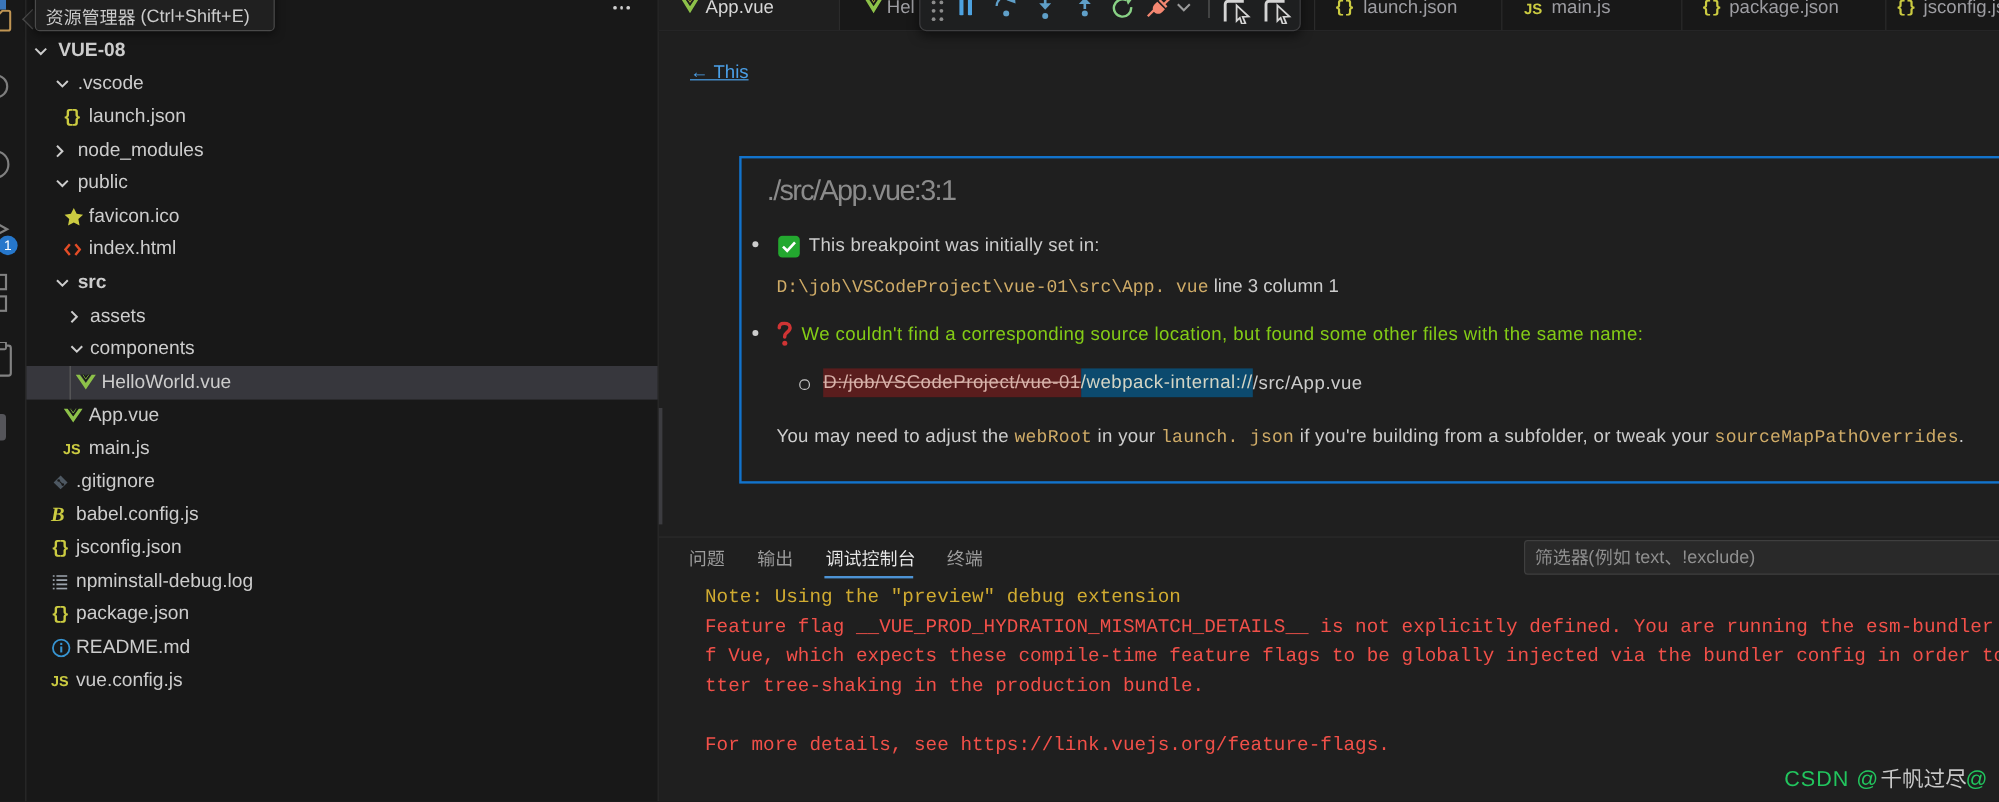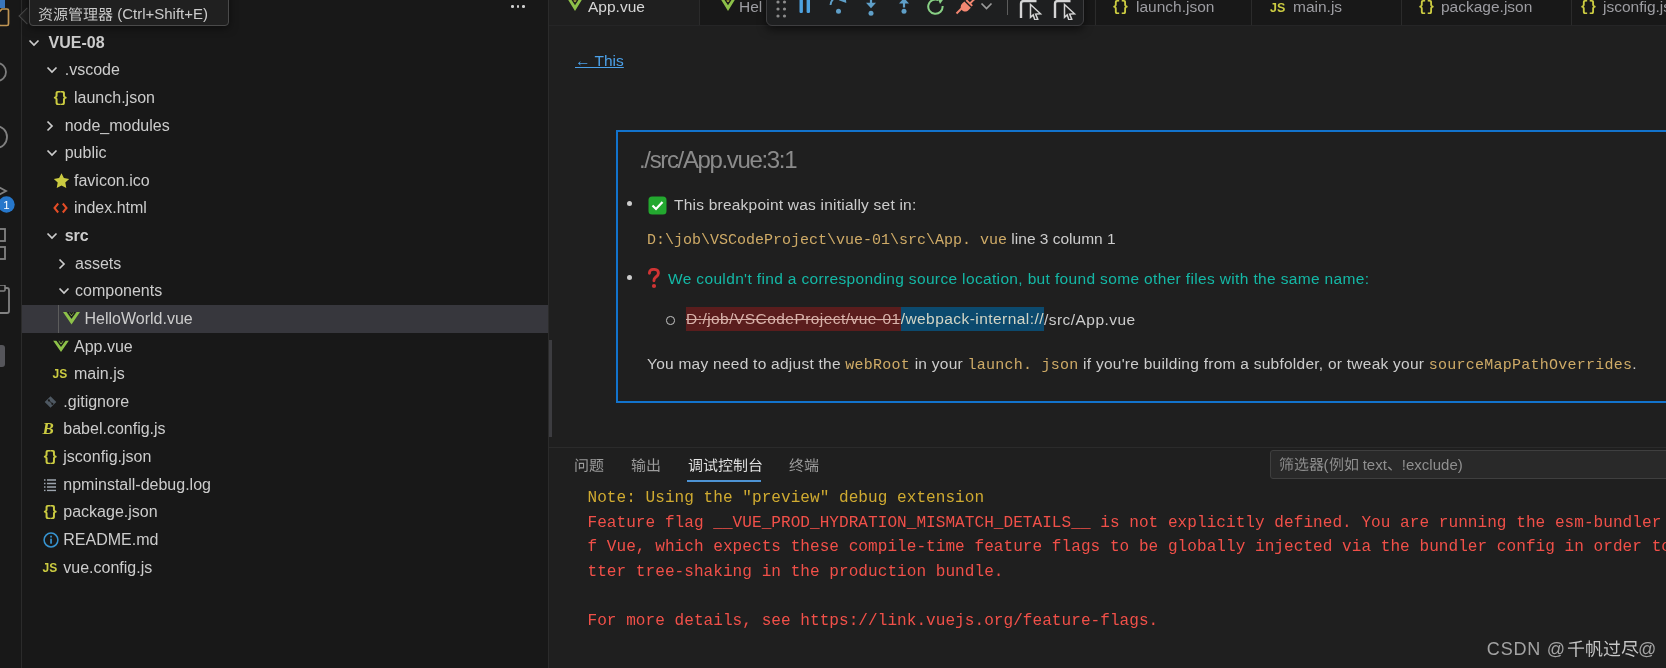--- a/index.html
+++ b/index.html
@@ -268,31 +268,31 @@
       <rect x="0.5" y="0.5" width="18" height="18" rx="3.5" fill="#23a82f"></rect>
       <path d="M4.5 9.5 L8 13 L14.5 6" stroke="#ffffff" stroke-width="2.2" fill="none"></path>
     </svg>
   <div class="abs" style="left:674px;top:196px;font-size:15.5px;letter-spacing:0.22px;color:#cccccc;">This breakpoint was initially set in:</div>
   <div class="abs" style="left:647px;top:230px;font-size:15.5px;color:#cccccc;white-space:pre;"><span class="mono" style="font-size:15px;color:#cfab67;">D:\job\VSCodeProject\vue-01\src\App. vue</span> line 3 column 1</div>
   <div class="abs" style="left:627px;top:275px;width:5px;height:5px;border-radius:50%;background:#cccccc;"></div>
   <svg class="abs" style="left:647px;top:268px;" width="14" height="21" viewBox="0 0 14 21">
       <path d="M2.4 5.2 C2.4 2.2 4.4 1.4 6.7 1.4 C9.6 1.4 11.4 3 11.4 5.2 C11.4 7.4 9.8 8.3 8.4 9.4 C7.2 10.3 6.9 11.2 6.9 12.8" stroke="#d03434" stroke-width="2.9" fill="none" stroke-linecap="round"></path>
       <circle cx="7" cy="18" r="2.1" fill="#d03434"></circle>
     </svg>
-  <div class="abs" style="left:668px;top:270px;font-size:15.5px;letter-spacing:0.35px;color:#14b8a6;">We couldn't find a corresponding source location, but found some other files with the same name:</div>
+  <div class="abs" style="left:668px;top:270px;font-size:15.5px;letter-spacing:0.35px;color:#84cc16;">We couldn't find a corresponding source location, but found some other files with the same name:</div>
   <div class="abs" style="left:666px;top:316px;width:6.5px;height:6.5px;border-radius:50%;border:1.5px solid #c5c5c5;box-sizing:content-box;"></div>
   <div class="abs" style="left:686px;top:307.5px;font-size:15.5px;letter-spacing:0.45px;color:#cccccc;white-space:pre;line-height:24px;"><span style="background:#5a1d1d;color:#d8b2aa;text-decoration:line-through;padding:3.2px 0;">D:/job/VSCodeProject/vue-01</span><span style="background:#0c4a6e;color:#d3d5c5;padding:3.2px 0;">/webpack-internal://</span>/src/App.vue</div>
   <div class="abs" style="left:647px;top:354.5px;font-size:15.5px;letter-spacing:0.25px;color:#cccccc;white-space:pre;">You may need to adjust the <span class="mono" style="font-size:15px;color:#cfab67;">webRoot</span> in your <span class="mono" style="font-size:15px;color:#cfab67;">launch. json</span> if you're building from a subfolder, or tweak your <span class="mono" style="font-size:15px;color:#cfab67;">sourceMapPathOverrides</span>.</div>
   <div class="abs" style="left:549px;top:340px;width:3px;height:97px;background:#3c3c40;"></div>
 
   <div class="abs" style="left:687px;top:479.5px;width:74px;height:2px;background:#4d93d4;"></div>
   <div class="abs" style="left:1270px;top:449.5px;width:404px;height:29px;background:#292929;border:1px solid #3f3f3f;border-radius:3px;box-sizing:border-box;"></div>
   <div class="abs" style="left:1278.5px;top:456px;font-size:15px;color:#8f8f8f;white-space:pre;"><i id="sp2" style="display:inline-block;width:45px;height:2px;"></i>(<i id="sp3" style="display:inline-block;width:30px;height:2px;"></i> text<i id="sp4" style="display:inline-block;width:15px;height:2px;"></i>!exclude)</div>
   <div class="abs mono" id="console" style="left:587.5px;top:486px;width:1078.5px;font-size:16.07px;letter-spacing:0.035px;line-height:24.63px;white-space:pre;overflow:hidden;"><div style="color:#d0ab31;">Note: Using the "preview" debug extension</div><div style="color:#f15049;">Feature flag __VUE_PROD_HYDRATION_MISMATCH_DETAILS__ is not explicitly defined. You are running the esm-bundler build o</div><div style="color:#f15049;">f Vue, which expects these compile-time feature flags to be globally injected via the bundler config in order to get be</div><div style="color:#f15049;">tter tree-shaking in the production bundle.</div><div>&nbsp;</div><div style="color:#f15049;">For more details, see https://link.vuejs.org/feature-flags.</div></div>
-  <div class="abs" style="right:9px;top:638.5px;font-size:18px;letter-spacing:0.8px;color:#a3a3a3;white-space:pre;">CSDN @<i id="sp5" style="display:inline-block;width:72px;height:2px;"></i>@</div>
+  <div class="abs" style="right:9px;top:638.5px;font-size:18px;letter-spacing:0.8px;color:#22c55e;white-space:pre;">CSDN @<i id="sp5" style="display:inline-block;width:72px;height:2px;"></i>@</div>
 
   <div class="abs" style="left:0;top:0;width:5px;height:8px;background:#3a76bb;"></div>
     <svg class="abs" style="left:-2px;top:8px;" width="12" height="20" viewBox="0 0 12 20">
       <path d="M4 1 L9 1 Q10.5 1 10.5 2.5 L10.5 16 Q10.5 17.5 9 17.5 L2.5 17.5 Q1 17.5 1 16 L1 4 Z" fill="none" stroke="#c09553" stroke-width="1.7"></path>
     </svg>
   <svg class="abs" style="left:-14px;top:60px;" width="24" height="26" viewBox="0 0 24 26">
       <circle cx="11" cy="12" r="9" fill="none" stroke="#7d7d7d" stroke-width="1.8"></circle>
     </svg>
   <svg class="abs" style="left:-14px;top:122px;" width="24" height="30" viewBox="0 0 24 30">
       <circle cx="10" cy="15" r="11" fill="none" stroke="#808080" stroke-width="1.8"></circle>

